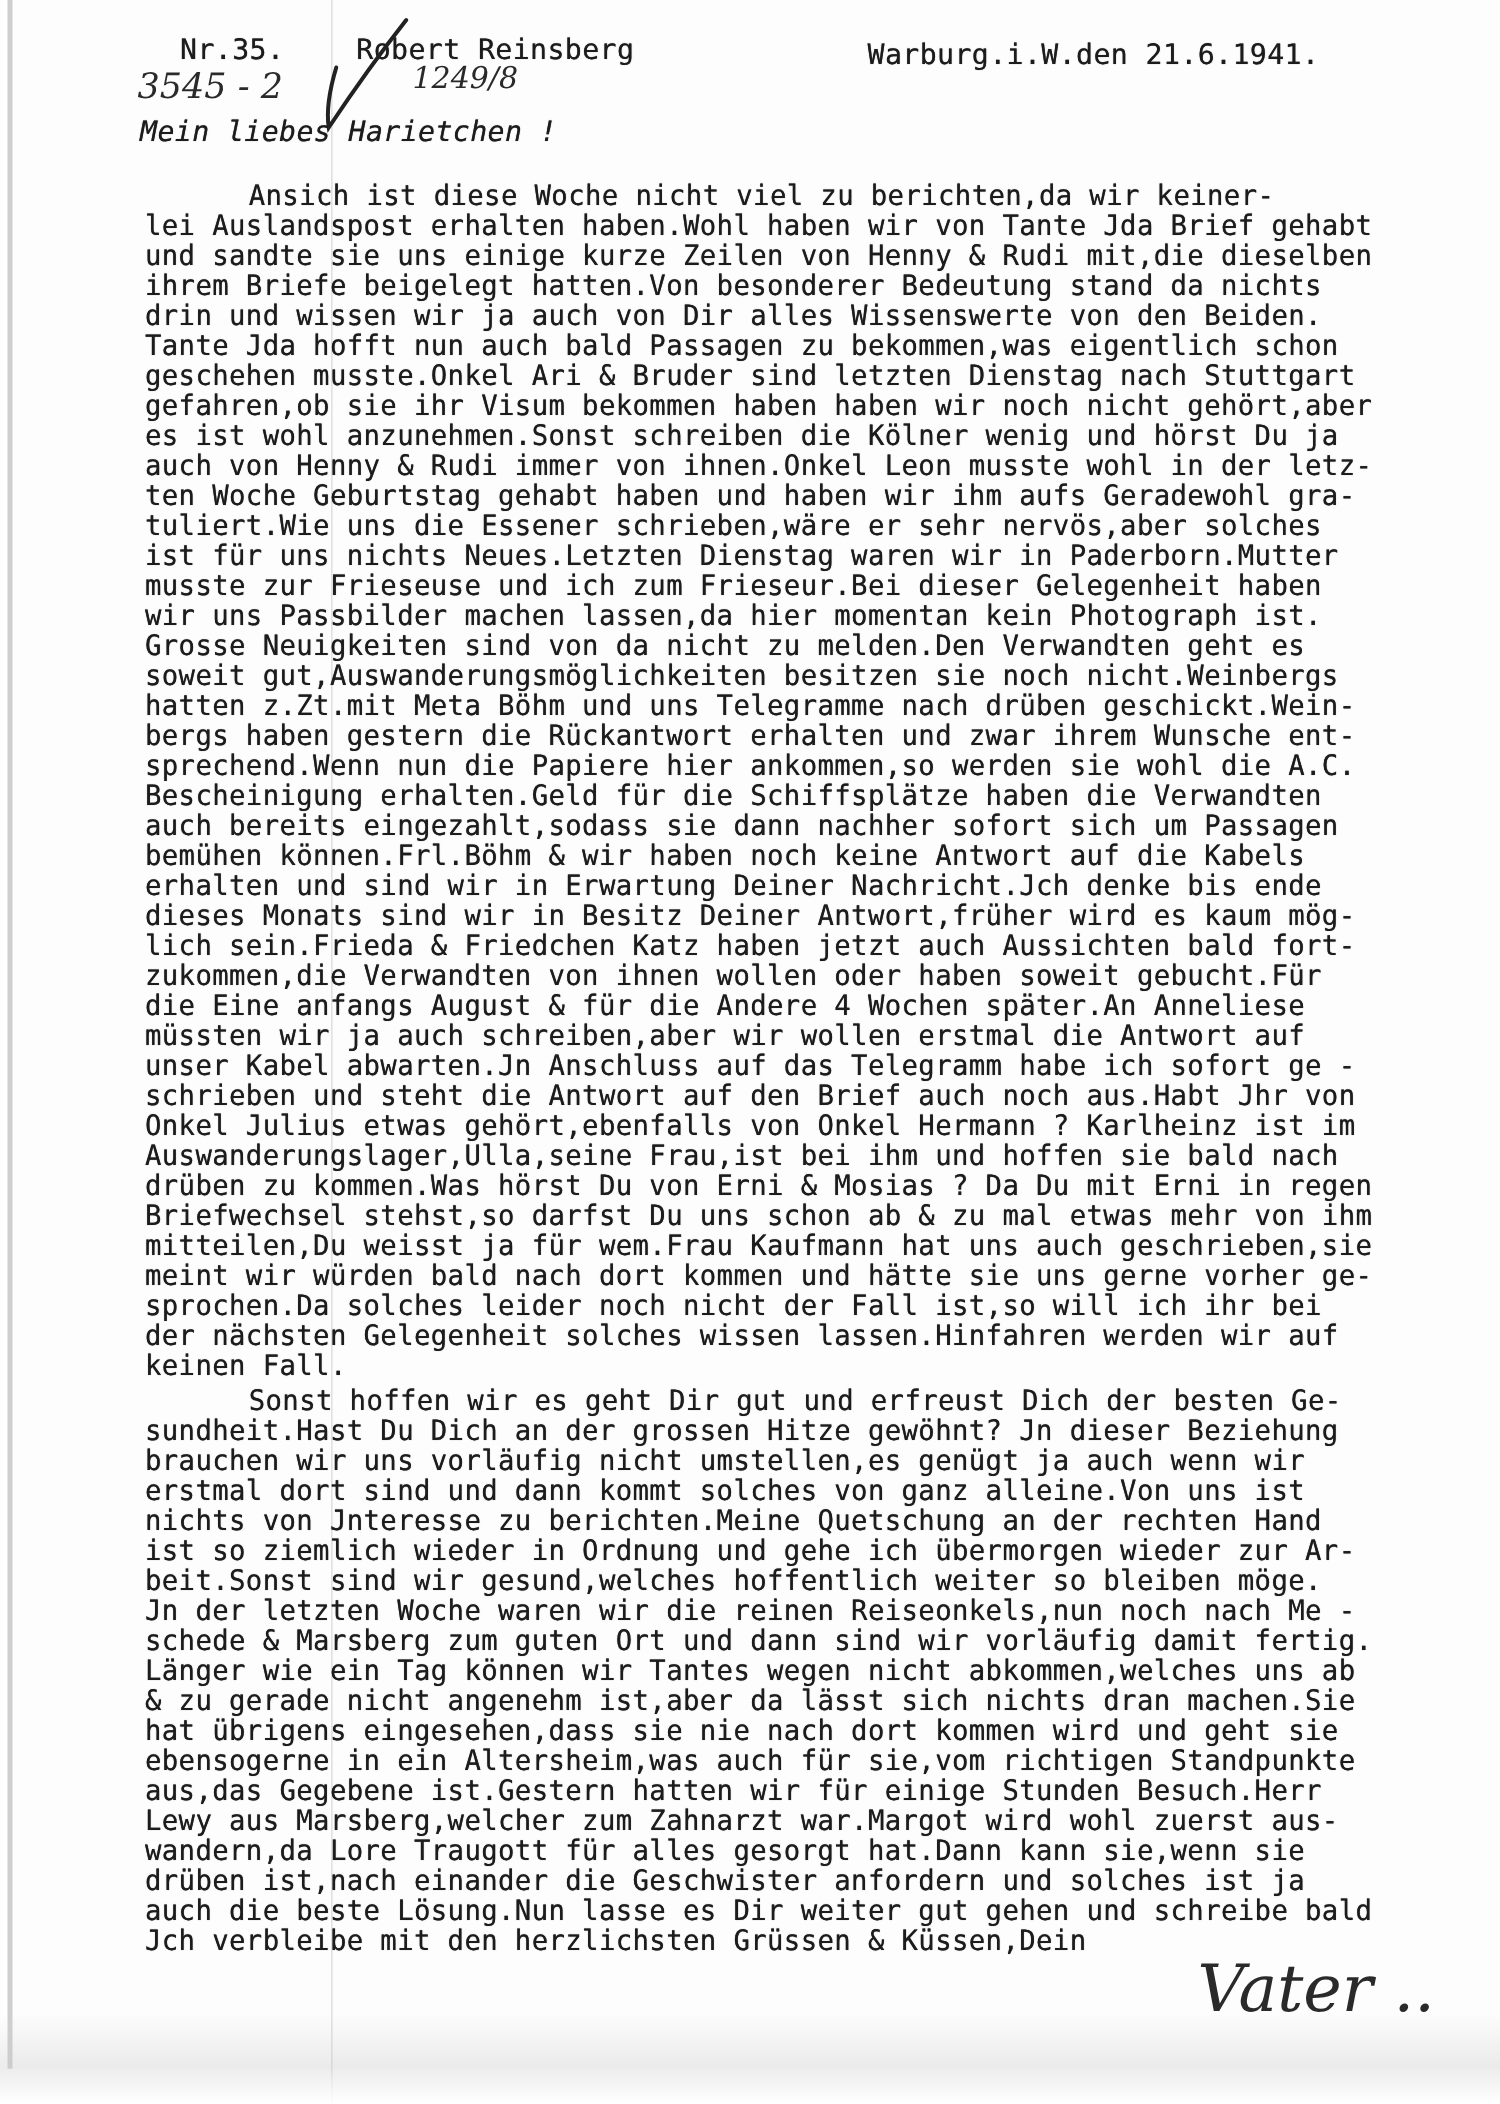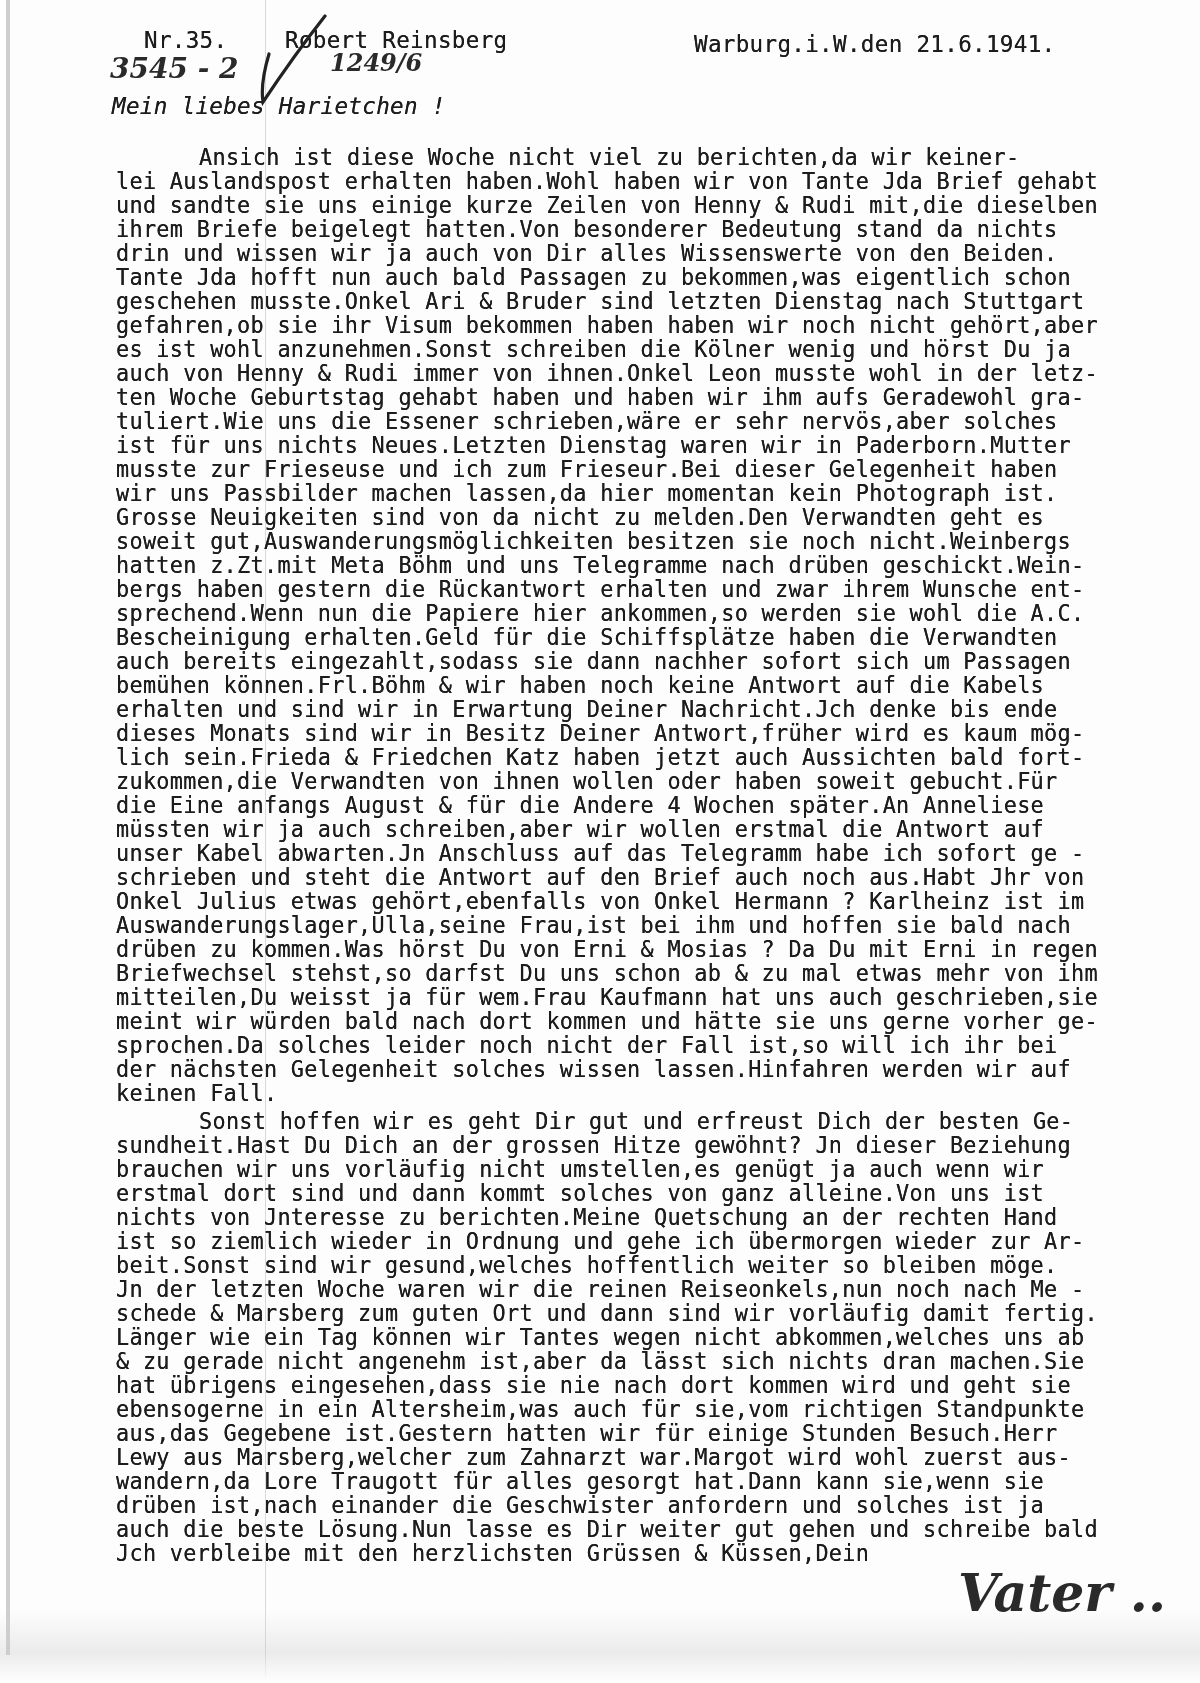--- a/index.html
+++ b/index.html
@@ -20,37 +20,37 @@
   .tw {
     position:absolute; white-space:pre;
     font-family:"DejaVu Sans Mono", "Liberation Mono", monospace;
     font-size:22.6px; line-height:24px; color:#1c1c1c;
     letter-spacing:0.3px;
     text-shadow:0 0 0.6px #333;
   }
   .hand {
     position:absolute; white-space:pre;
     font-family:"DejaVu Serif", "Liberation Serif", serif;
-    font-style:italic; color:#2a2a2a; font-weight:bold;
+    font-style:italic; color:#2a2a2a; font-weight:normal;
   }
   .checkmark { position:absolute; }
 </style>
 </head>
 <body>
 
 <div class="paper"></div>
 <div class="fold-line"></div>
 <div class="paper-shadow"></div>
 
 <div class="tw" style="left:112px; top:28px;margin-left:32px;">Nr.35.</div>
 <div class="tw" style="left:285px; top:28px;">Robert Reinsberg</div>
 <div class="tw" style="left:694px; top:32px;">Warburg.i.W.den 21.6.1941.</div>
 
 <div class="hand" style="left:110px; top:52px; font-size:28px;">3545 - 2</div>
-<div class="hand" style="left:330px; top:48px; font-size:24px;">1249/6</div>
+<div class="hand" style="left:330px; top:48px; font-size:24px;">1249/8</div>
 <svg class="checkmark" style="left:255px; top:14px;" width="75" height="95" viewBox="0 0 75 95">
   <path d="M14 40 C 8 60, 6 75, 8 88 C 20 70, 40 40, 70 2" fill="none" stroke="#222" stroke-width="3.2" stroke-linecap="round"></path>
 </svg>
 
 <div class="tw" style="left:112px; top:94px;font-style:italic;">Mein liebes Harietchen !</div>
 
 <div>
   <div class="tw" style="left: 199px; top: 145px; transform-origin: left top; transform: scaleX(0.96744);">Ansich ist diese Woche nicht viel zu berichten,da wir keiner-</div>
   <div class="tw" style="left: 116px; top: 169px; transform-origin: left top; transform: scaleX(0.967444);">lei Auslandspost erhalten haben.Wohl haben wir von Tante Jda Brief gehabt</div>
   <div class="tw" style="left: 116px; top: 193px; transform-origin: left top; transform: scaleX(0.967444);">und sandte sie uns einige kurze Zeilen von Henny &amp; Rudi mit,die dieselben</div>

